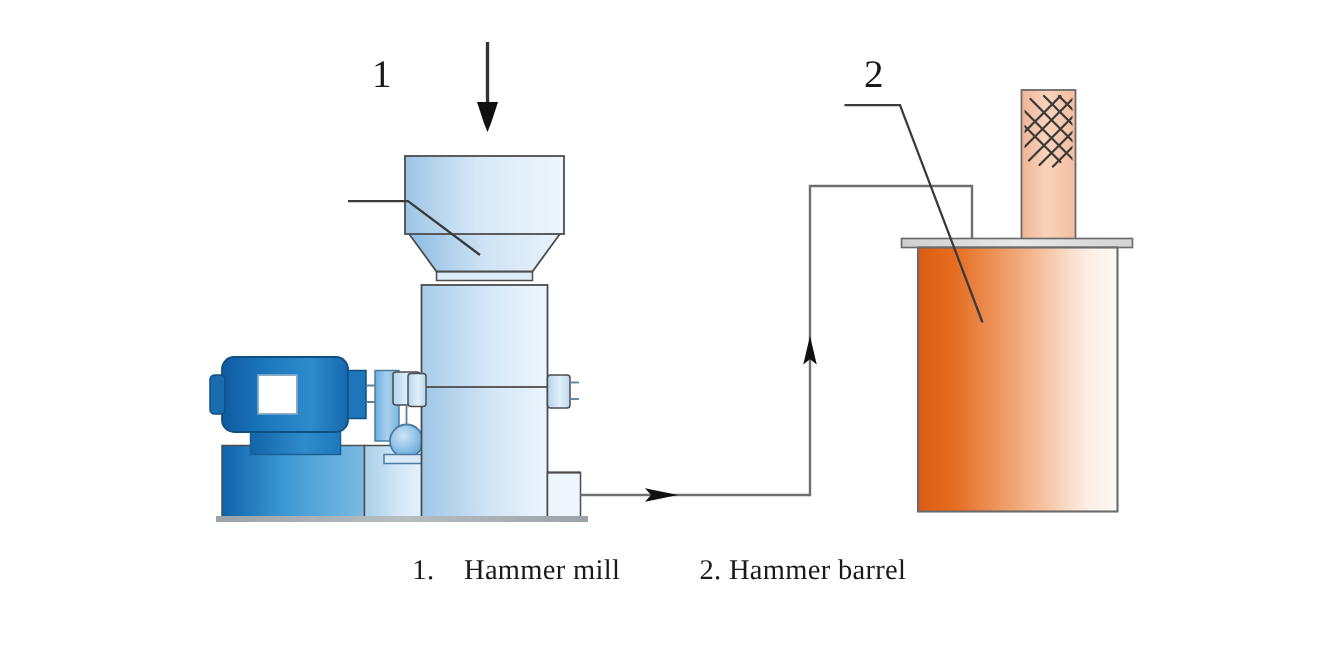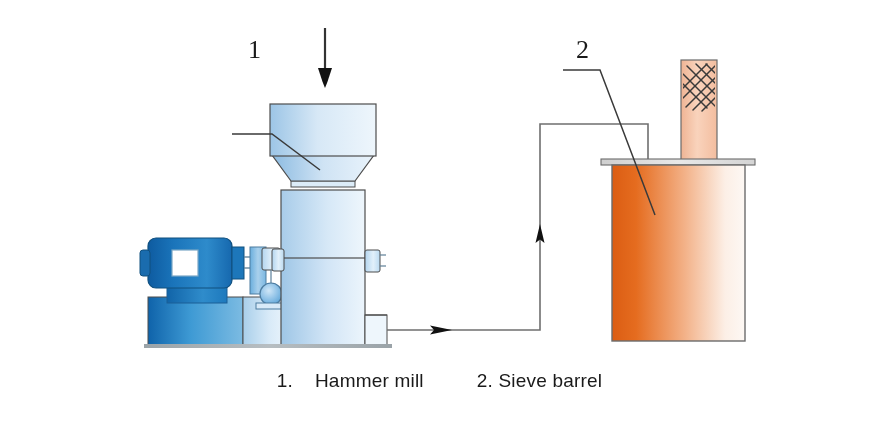--- a/index.html
+++ b/index.html
@@ -30,20 +30,21 @@
     top: 370px;
     width: 879px;
     text-align: center;
     font-size: 19px;
     color: #1a1a1a;
     letter-spacing: 0.2px;
   }
   .caption-item {
     display: inline-block;
     vertical-align: top;
+    font-family: Liberation Serif, serif;
   }
   .caption-gap {
     display: inline-block;
     width: 42px;
   }
   .part-number {
     font-size: 26px;
     fill: #1a1a1a;
     font-family: "Liberation Serif", serif;
   }
@@ -241,17 +242,17 @@
 
   <div class="caption-row">
     <span class="caption-item">
       <span>1.</span>
       <span>&nbsp;&nbsp;</span>
       <span>Hammer mill</span>
     </span>
     <span class="caption-gap"></span>
     <span class="caption-item">
       <span>2.</span>
-      <span>Sieve barrel</span>
+      <span>Hammer barrel</span>
     </span>
   </div>
 
 </div>
 
 </body></html>

